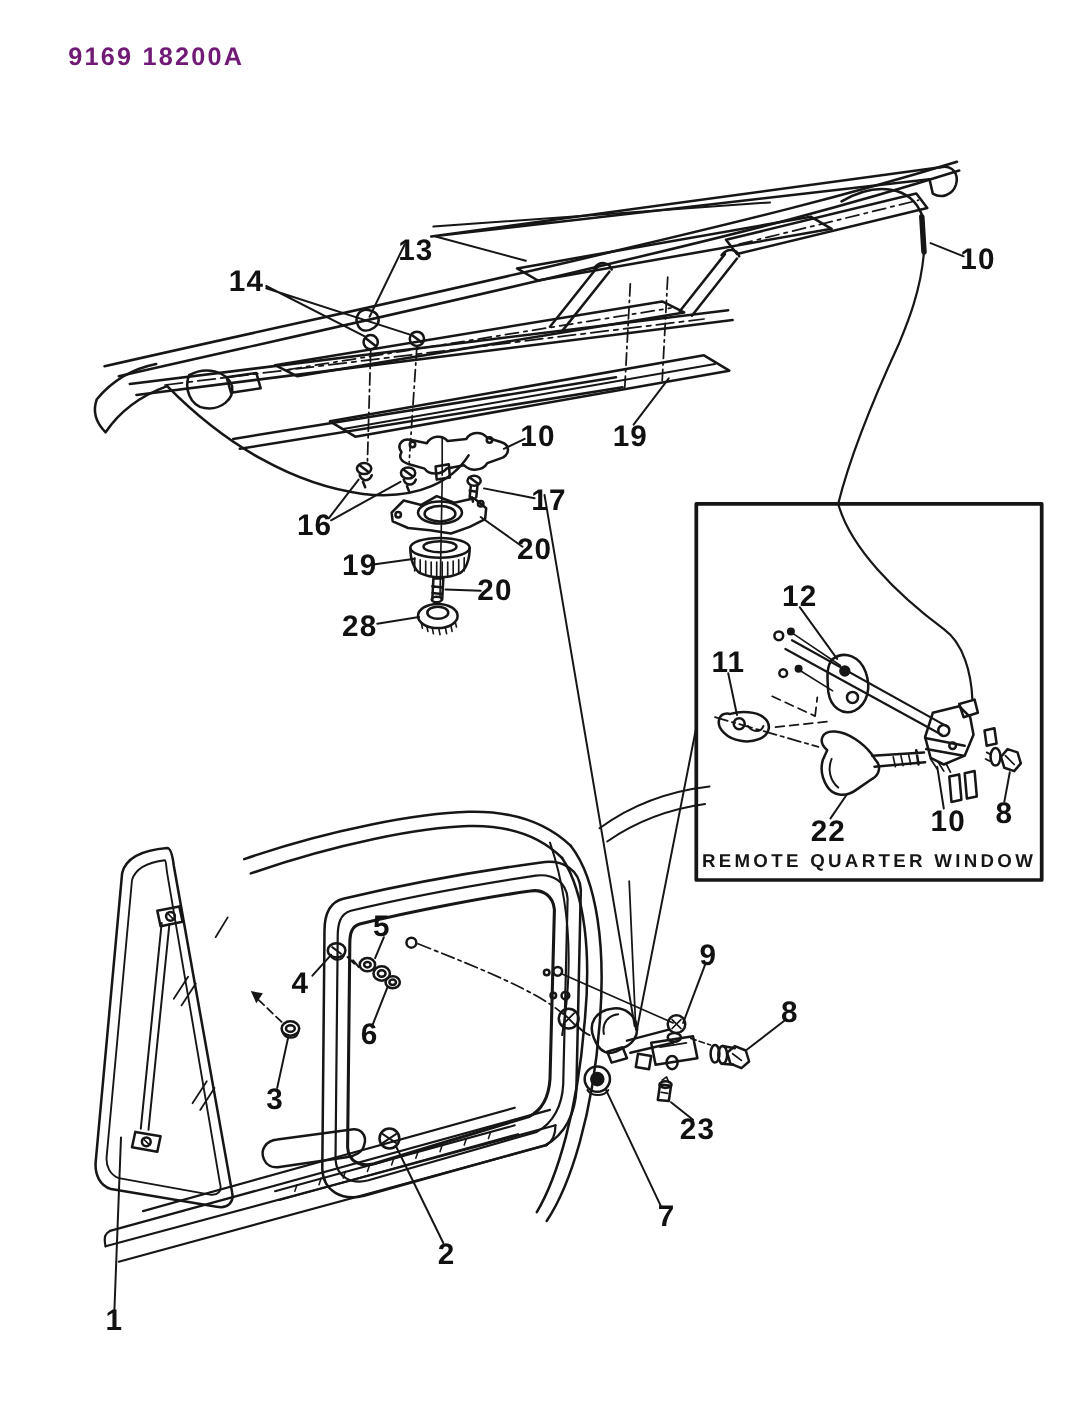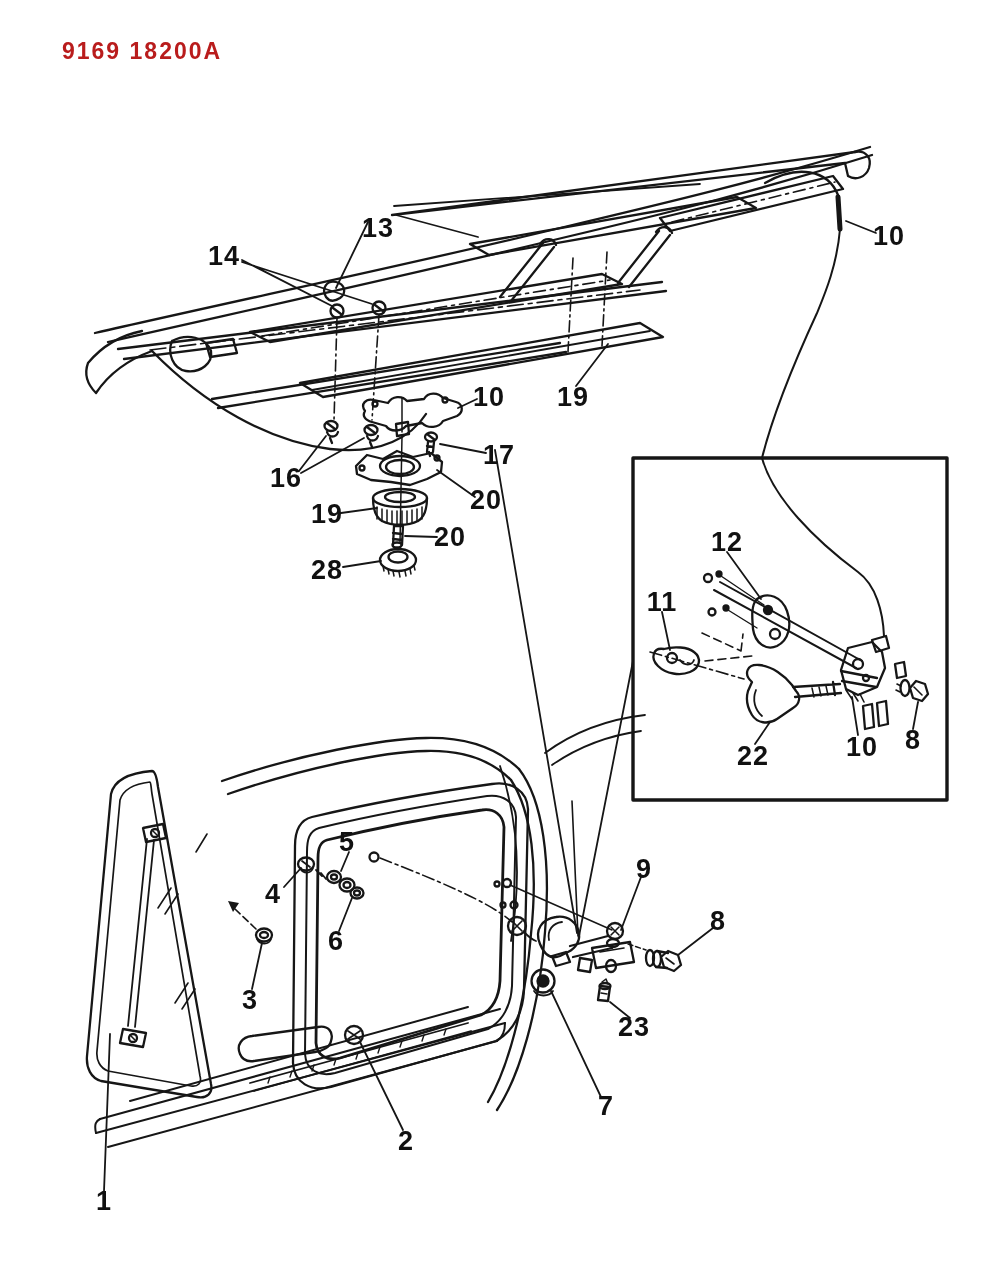--- a/index.html
+++ b/index.html
@@ -4,21 +4,21 @@
 <style>
   html,body{margin:0;padding:0;background:#ffffff;}
   body{width:983px;height:1275px;position:relative;overflow:hidden;
        font-family:"Liberation Sans", sans-serif;color:#141414;}
   #stage{position:absolute;left:0;top:0;width:983px;height:1275px;}
   svg{position:absolute;left:0;top:0;}
   .lbl{position:absolute;transform:translate(-50%,-50%);
        font-weight:bold;font-size:27px;letter-spacing:1px;color:#111;
        white-space:nowrap;line-height:1;}
   .code{position:absolute;left:62px;top:38px;transform:none;
-        font-weight:bold;font-size:23px;letter-spacing:2px;color:#b91c1c;}
+        font-weight:bold;font-size:23px;letter-spacing:2px;color:#701a75;}
   .caption{position:absolute;transform:translate(-50%,-50%);
            font-weight:bold;font-size:17.5px;letter-spacing:4px;color:#161616;
            white-space:nowrap;}
   .cap-main{left:383px;top:1183px;}
   .cap-inset{left:790px;top:783px;letter-spacing:3px;font-size:17px;}
 </style>
 </head>
 <body>
 
 <div id="stage">
@@ -303,13 +303,14 @@
   <div class="lbl" style="left:273px;top:894px">4</div>
   <div class="lbl" style="left:336px;top:941px">6</div>
   <div class="lbl" style="left:250px;top:1000px">3</div>
   <div class="lbl" style="left:644px;top:869px">9</div>
   <div class="lbl" style="left:718px;top:921px">8</div>
   <div class="lbl" style="left:634px;top:1027px">23</div>
   <div class="lbl" style="left:606px;top:1106px">7</div>
   <div class="lbl" style="left:406px;top:1141px">2</div>
   <div class="lbl" style="left:104px;top:1201px">1</div>
 
+  <div class="caption cap-inset">REMOTE QUARTER WINDOW</div>
 </div>
 
 </body></html>

